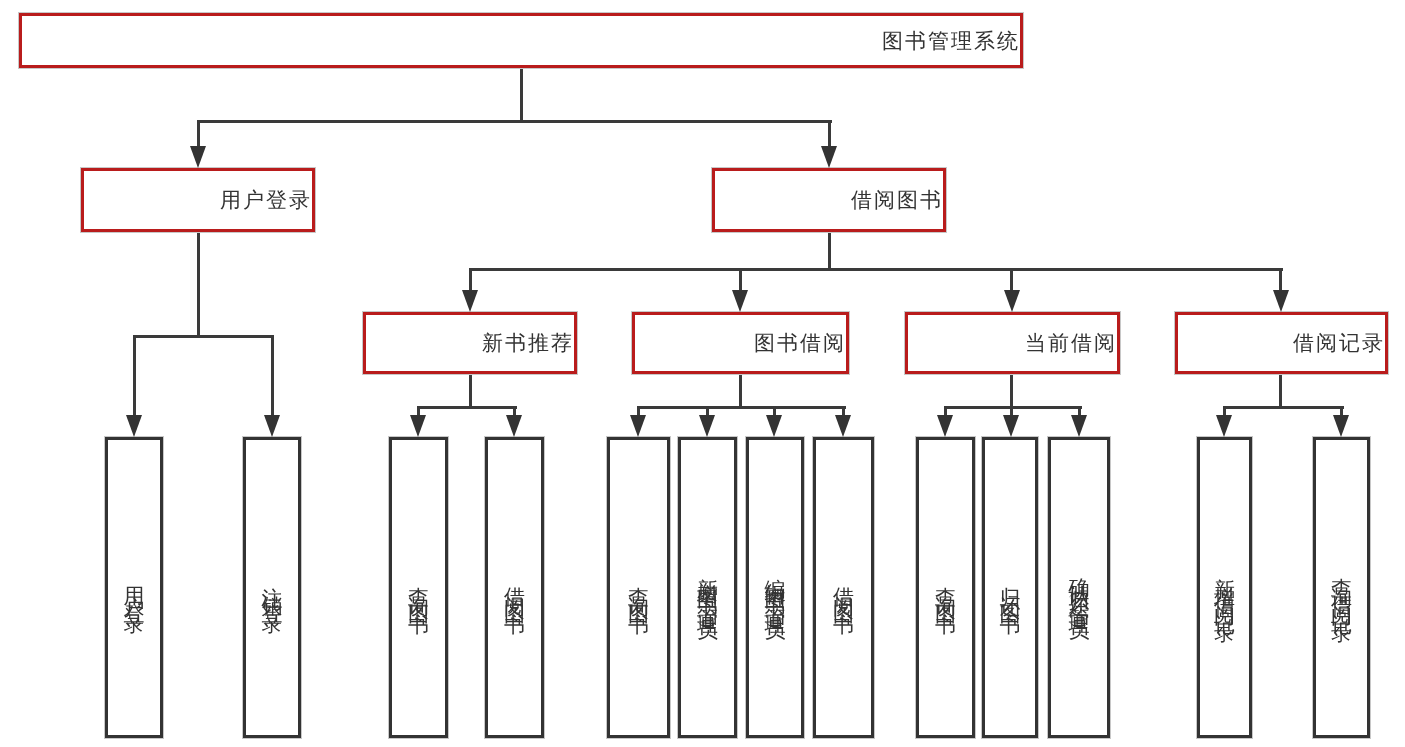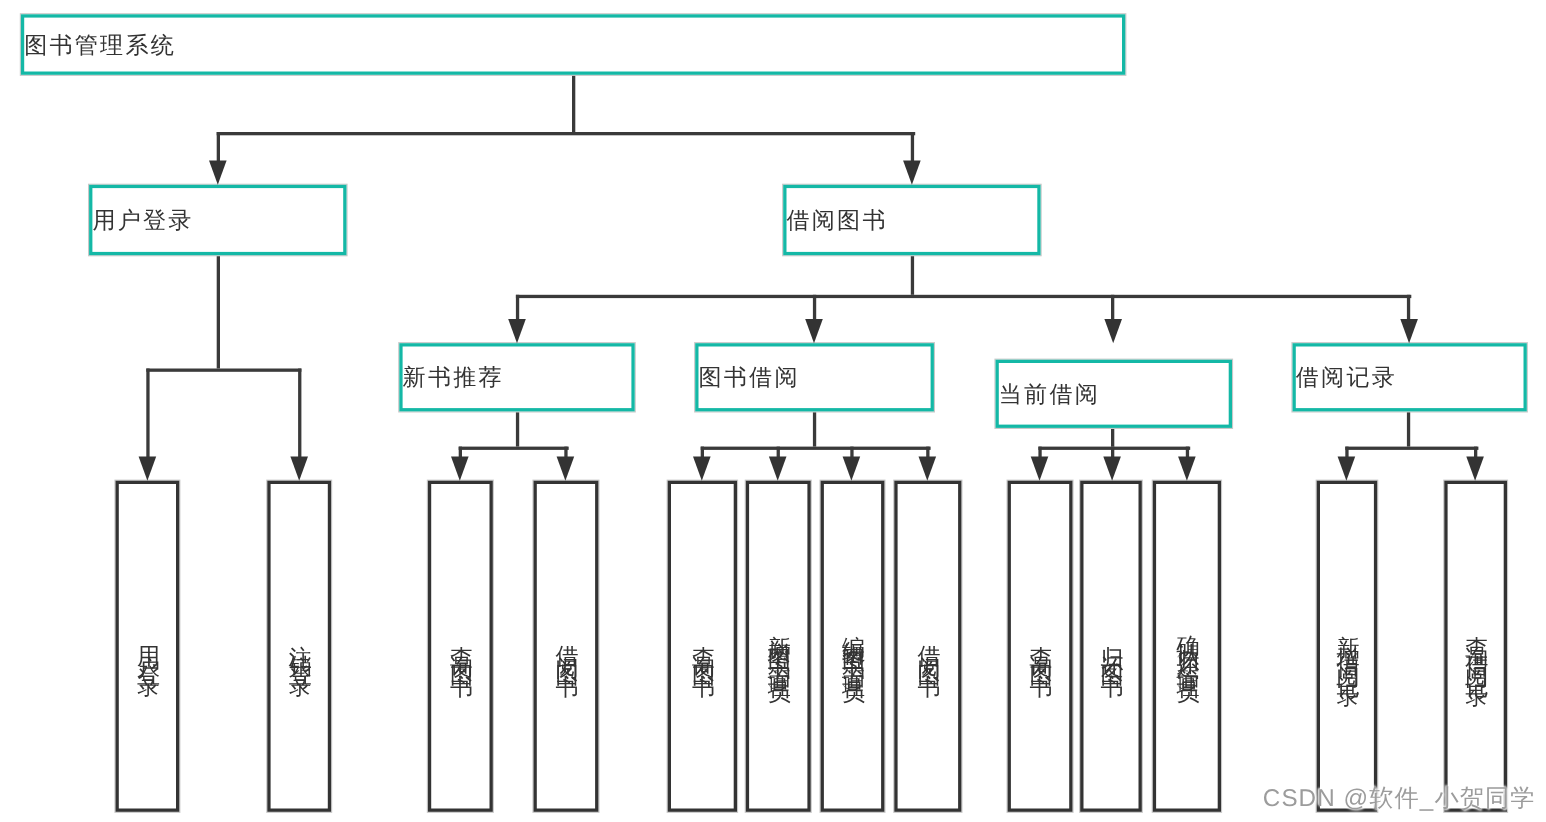--- a/index.html
+++ b/index.html
@@ -6,24 +6,24 @@
   #stage{
     position:relative;
     width:1405px;height:747px;
     background:#ffffff;
     font-family:"Liberation Sans", sans-serif;
     overflow:hidden;
   }
   .hbox{
     position:absolute;
     background:#ffffff;
-    border:3px solid #14b8a6;
+    border:3px solid #b91c1c;
     box-shadow:0 0 0 1px #c8c8c8;
     box-sizing:border-box;
-    display:flex;align-items:center;justify-content:flex-start;
+    display:flex;align-items:center;justify-content:flex-end;
     color:#333333;
     font-size:21px;
     letter-spacing:2px;
     z-index:2;
   }
   .vbox{
     position:absolute;
     top:437px;height:301px;
     background:#ffffff;
     border:3px solid #333333;
@@ -105,21 +105,21 @@
   <div class="arrow" style="left:1004px;top:290px;"></div>
   <div class="line" style="left:1279px;top:268px;width:3px;height:24px;"></div>
   <div class="arrow" style="left:1273px;top:290px;"></div>
 
   <div class="hbox" style="left:632px;top:312px;width:217px;height:62px;">
     <span>图书借阅</span>
   </div>
   <div class="hbox" style="left:363px;top:312px;width:214px;height:62px;">
     <span>新书推荐</span>
   </div>
-  <div class="hbox" style="left:905px;top:327px;width:215px;height:62px;">
+  <div class="hbox" style="left:905px;top:312px;width:215px;height:62px;">
     <span>当前借阅</span>
   </div>
   <div class="hbox" style="left:1175px;top:312px;width:213px;height:62px;">
     <span>借阅记录</span>
   </div>
 
   <div class="line" style="left:469px;top:374px;width:3px;height:32px;"></div>
   <div class="line" style="left:417px;top:406px;width:100px;height:3px;"></div>
   <div class="line" style="left:417px;top:406px;width:3px;height:12px;"></div>
   <div class="arrow" style="left:410px;top:415px;"></div>
@@ -190,15 +190,14 @@
     <span class="vtext" style="letter-spacing:6px;">确认归还（管理员）</span>
   </div>
 
   <div class="vbox" style="left:1197px;width:55px;">
     <span class="vtext">新增借阅记录</span>
   </div>
   <div class="vbox" style="left:1313px;width:57px;">
     <span class="vtext">查询借阅记录</span>
   </div>
 
-  <div class="watermark">CSDN @软件_小贺同学</div>
 
 </div>
 
 </body></html>

